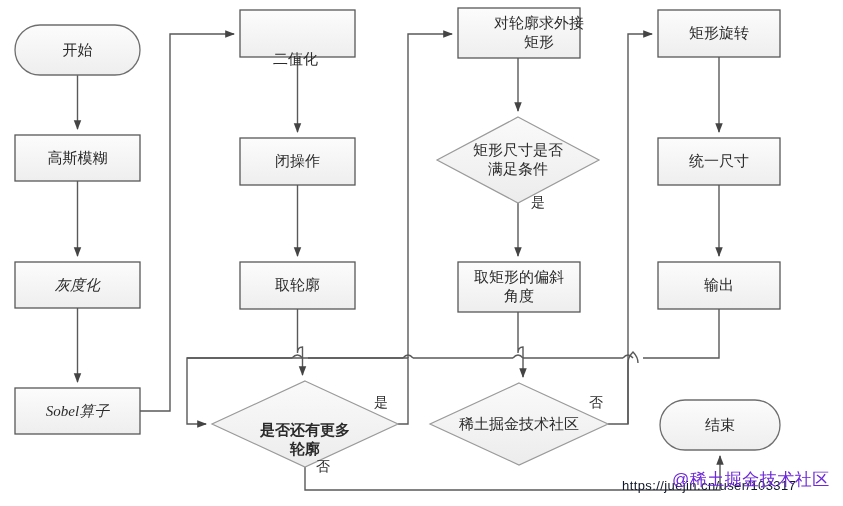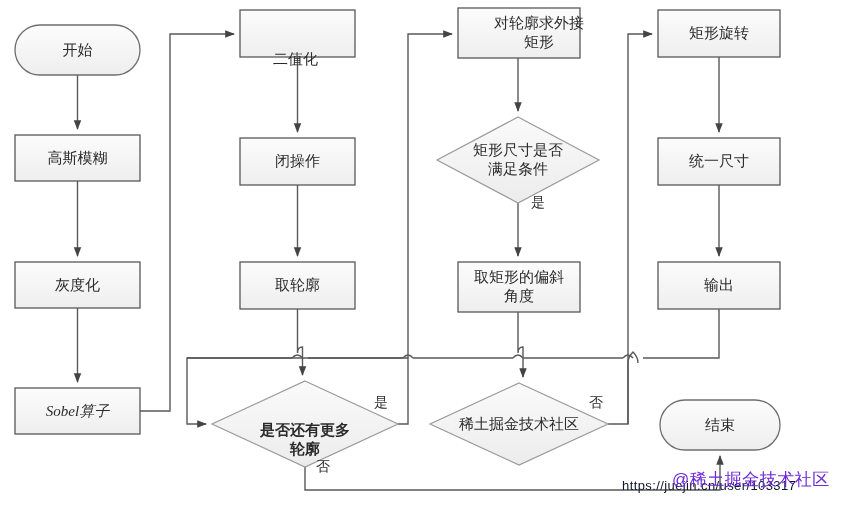--- a/index.html
+++ b/index.html
@@ -161,21 +161,21 @@
       <rect x="658" y="138" width="122" height="47" fill="url(#boxgrad)" stroke="#585858" stroke-width="1.3"></rect>
 
       <rect x="658" y="262" width="122" height="47" fill="url(#boxgrad)" stroke="#585858" stroke-width="1.3"></rect>
 
       <rect x="660" y="400" width="120" height="50" rx="25" ry="25" fill="url(#boxgrad)" stroke="#6e6e6e" stroke-width="1.3"></rect>
     </g>
   </svg>
 
   <div class="node-text" style="left:15px; top:25px; width:125px; height:50px;">开始</div>
   <div class="node-text" style="left:15px; top:135px; width:125px; height:46px;">高斯模糊</div>
-  <div class="node-text" style="left:15px; top:262px; width:125px; height:46px;">灰度化</div>
+  <div class="node-text" style="left:15px; top:262px; width:125px; height:46px;font-style:italic;">灰度化</div>
   <div class="node-text" style="left:15px; top:388px; width:125px; height:46px;font-style:italic;">Sobel算子</div>
 
   <div class="node-text" style="left:240px; top:10px; width:111px; height:47px;margin-top:26px;">二值化</div>
   <div class="node-text" style="left:240px; top:138px; width:115px; height:47px;">闭操作</div>
   <div class="node-text" style="left:240px; top:262px; width:115px; height:47px;">取轮廓</div>
   <div class="node-text" style="left:222px; top:397px; width:166px; height:86px;font-weight:bold;">是否还有更多
 轮廓</div>
 
   <div class="node-text" style="left:458px; top:8px; width:122px; height:50px;padding-left:20px;">对轮廓求外接
 矩形</div>

